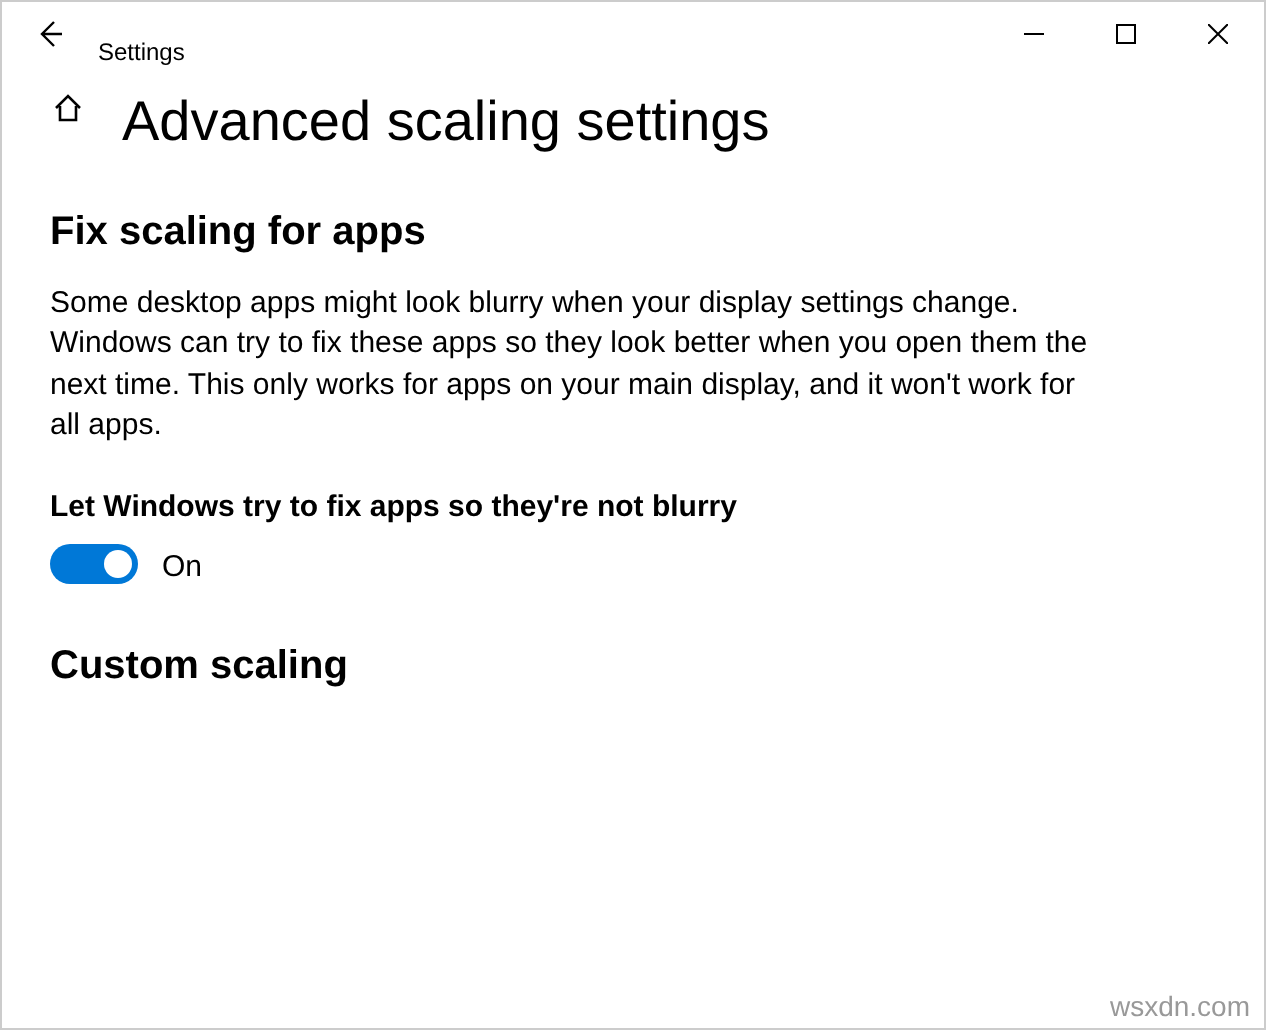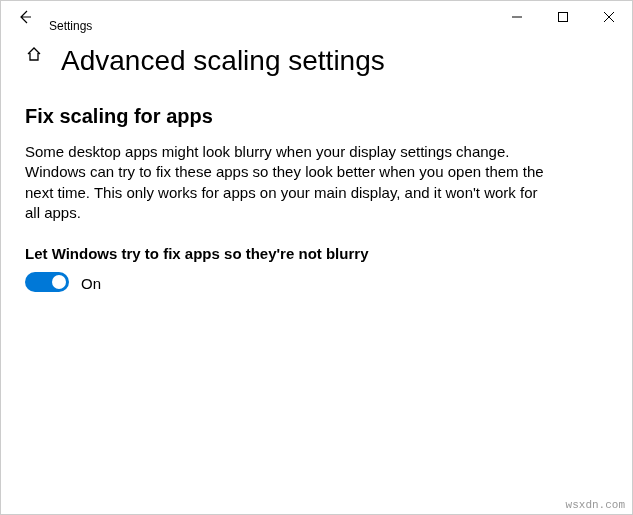--- a/index.html
+++ b/index.html
@@ -103,23 +103,23 @@
     border-radius: 50%;
     background: #fff;
   }
   .toggle-state {
     font-size: 15px;
   }
   .watermark {
     position: absolute;
     bottom: 4px;
     right: 8px;
-    font-size: 11px;
+    font-size: 14px;
     color: #999;
-    font-family: Liberation Mono, monospace;
+    font-family: Liberation Sans, sans-serif;
   }
   svg { display: block; }
 </style>
 </head>
 <body>
 
 <div class="titlebar">
   <div class="back">
     <svg width="16" height="16" viewBox="0 0 16 16">
       <path d="M10 2 L4 8 L10 14 M4 8 L14 8" stroke="#000" stroke-width="1.2" fill="none"></path>
@@ -163,16 +163,17 @@
     <div class="toggle-label">Let Windows try to fix apps so they're not blurry</div>
     <div class="toggle-row">
       <div class="toggle">
         <div class="knob"></div>
       </div>
       <div class="toggle-state">On</div>
     </div>
   </div>
 
   <div class="section">
+    <h2>Custom scaling</h2>
   </div>
 </div>
 
 <div class="watermark">wsxdn.com</div>
 
 </body></html>

